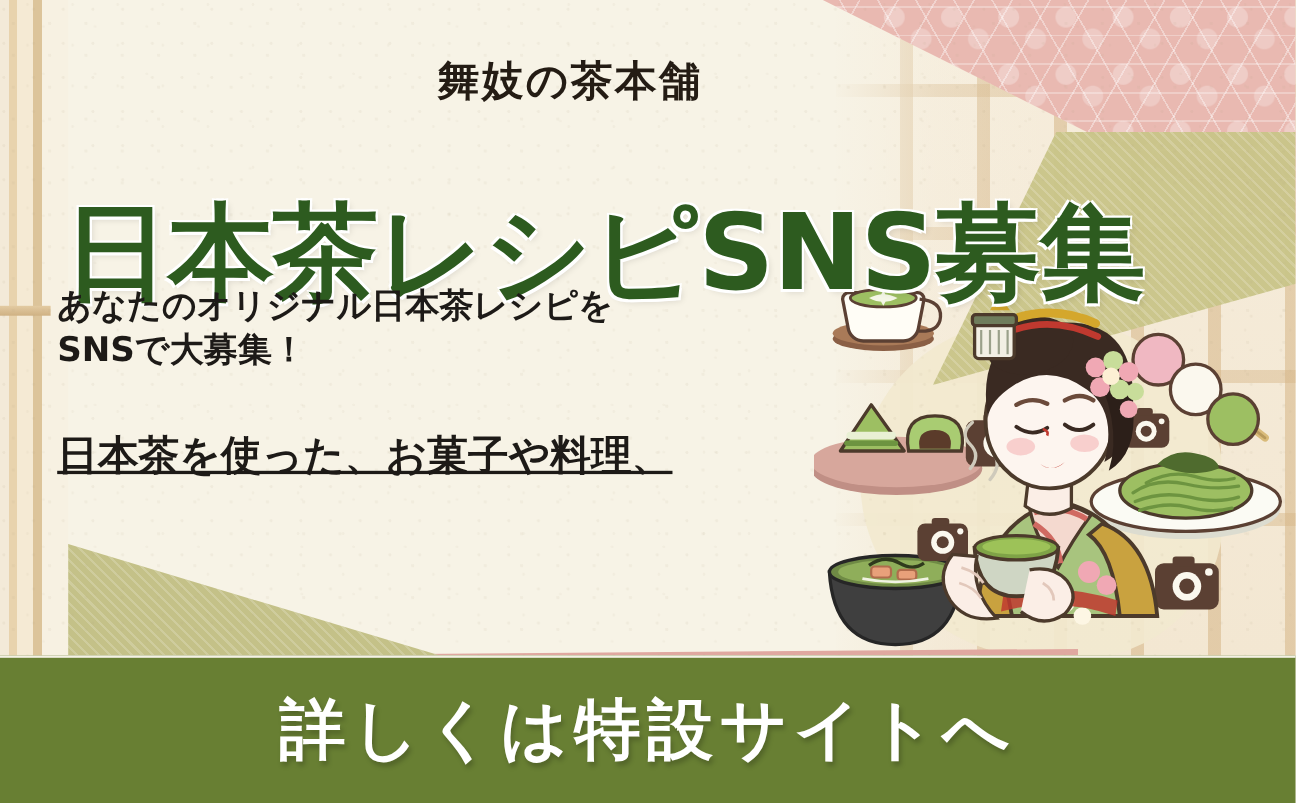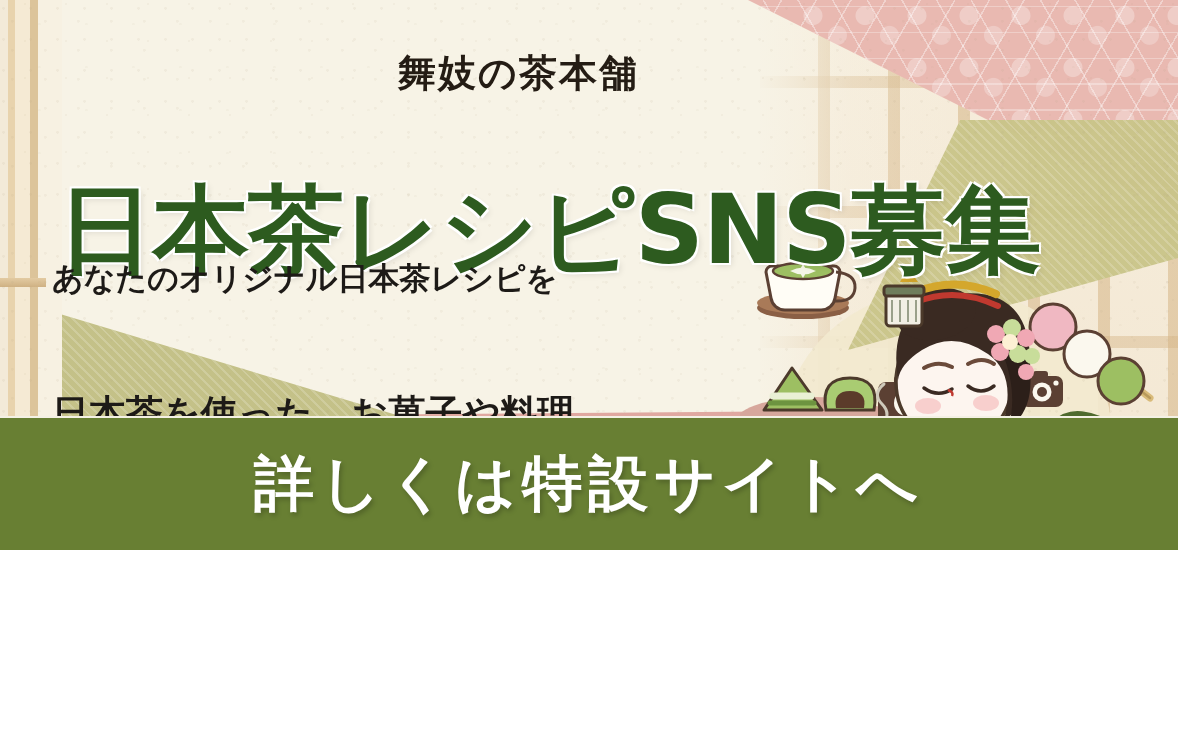--- a/index.html
+++ b/index.html
@@ -1,21 +1,21 @@
 <!DOCTYPE html>
 <html lang="ja"><head>
 <meta charset="utf-8">
 <title>Banner</title>
 <style>
   html,body{margin:0;padding:0;background:#ffffff;}
   *{box-sizing:border-box;}
 
   #banner{
     position:relative;
-    width:1178px;height:550px;
+    width:1178px;height:730px;
     overflow:hidden;
     background:#f7f3e6;
     font-family:"Liberation Sans","DejaVu Sans",sans-serif;
     user-select:none;
   }
 
   
   .paper-texture{
     position:absolute;inset:0;
     background-image:
@@ -359,20 +359,21 @@
       </g>
     </svg>
   </div>
 
   <div class="brand">舞妓の茶本舗</div>
 
   <h1 class="headline">日本茶レシピSNS募集</h1>
 
   <div class="sub">
     <span class="ln">あなたのオリジナル日本茶レシピを</span>
+    <span class="ln">SNSで大募集！</span>
   </div>
 
   <div class="body-copy">
     <span class="ln">日本茶を使った、お菓子や料理、</span>
   </div>
 
   <div class="cta">
     <span class="cta-text">詳しくは特設サイトへ</span>
   </div>
 

